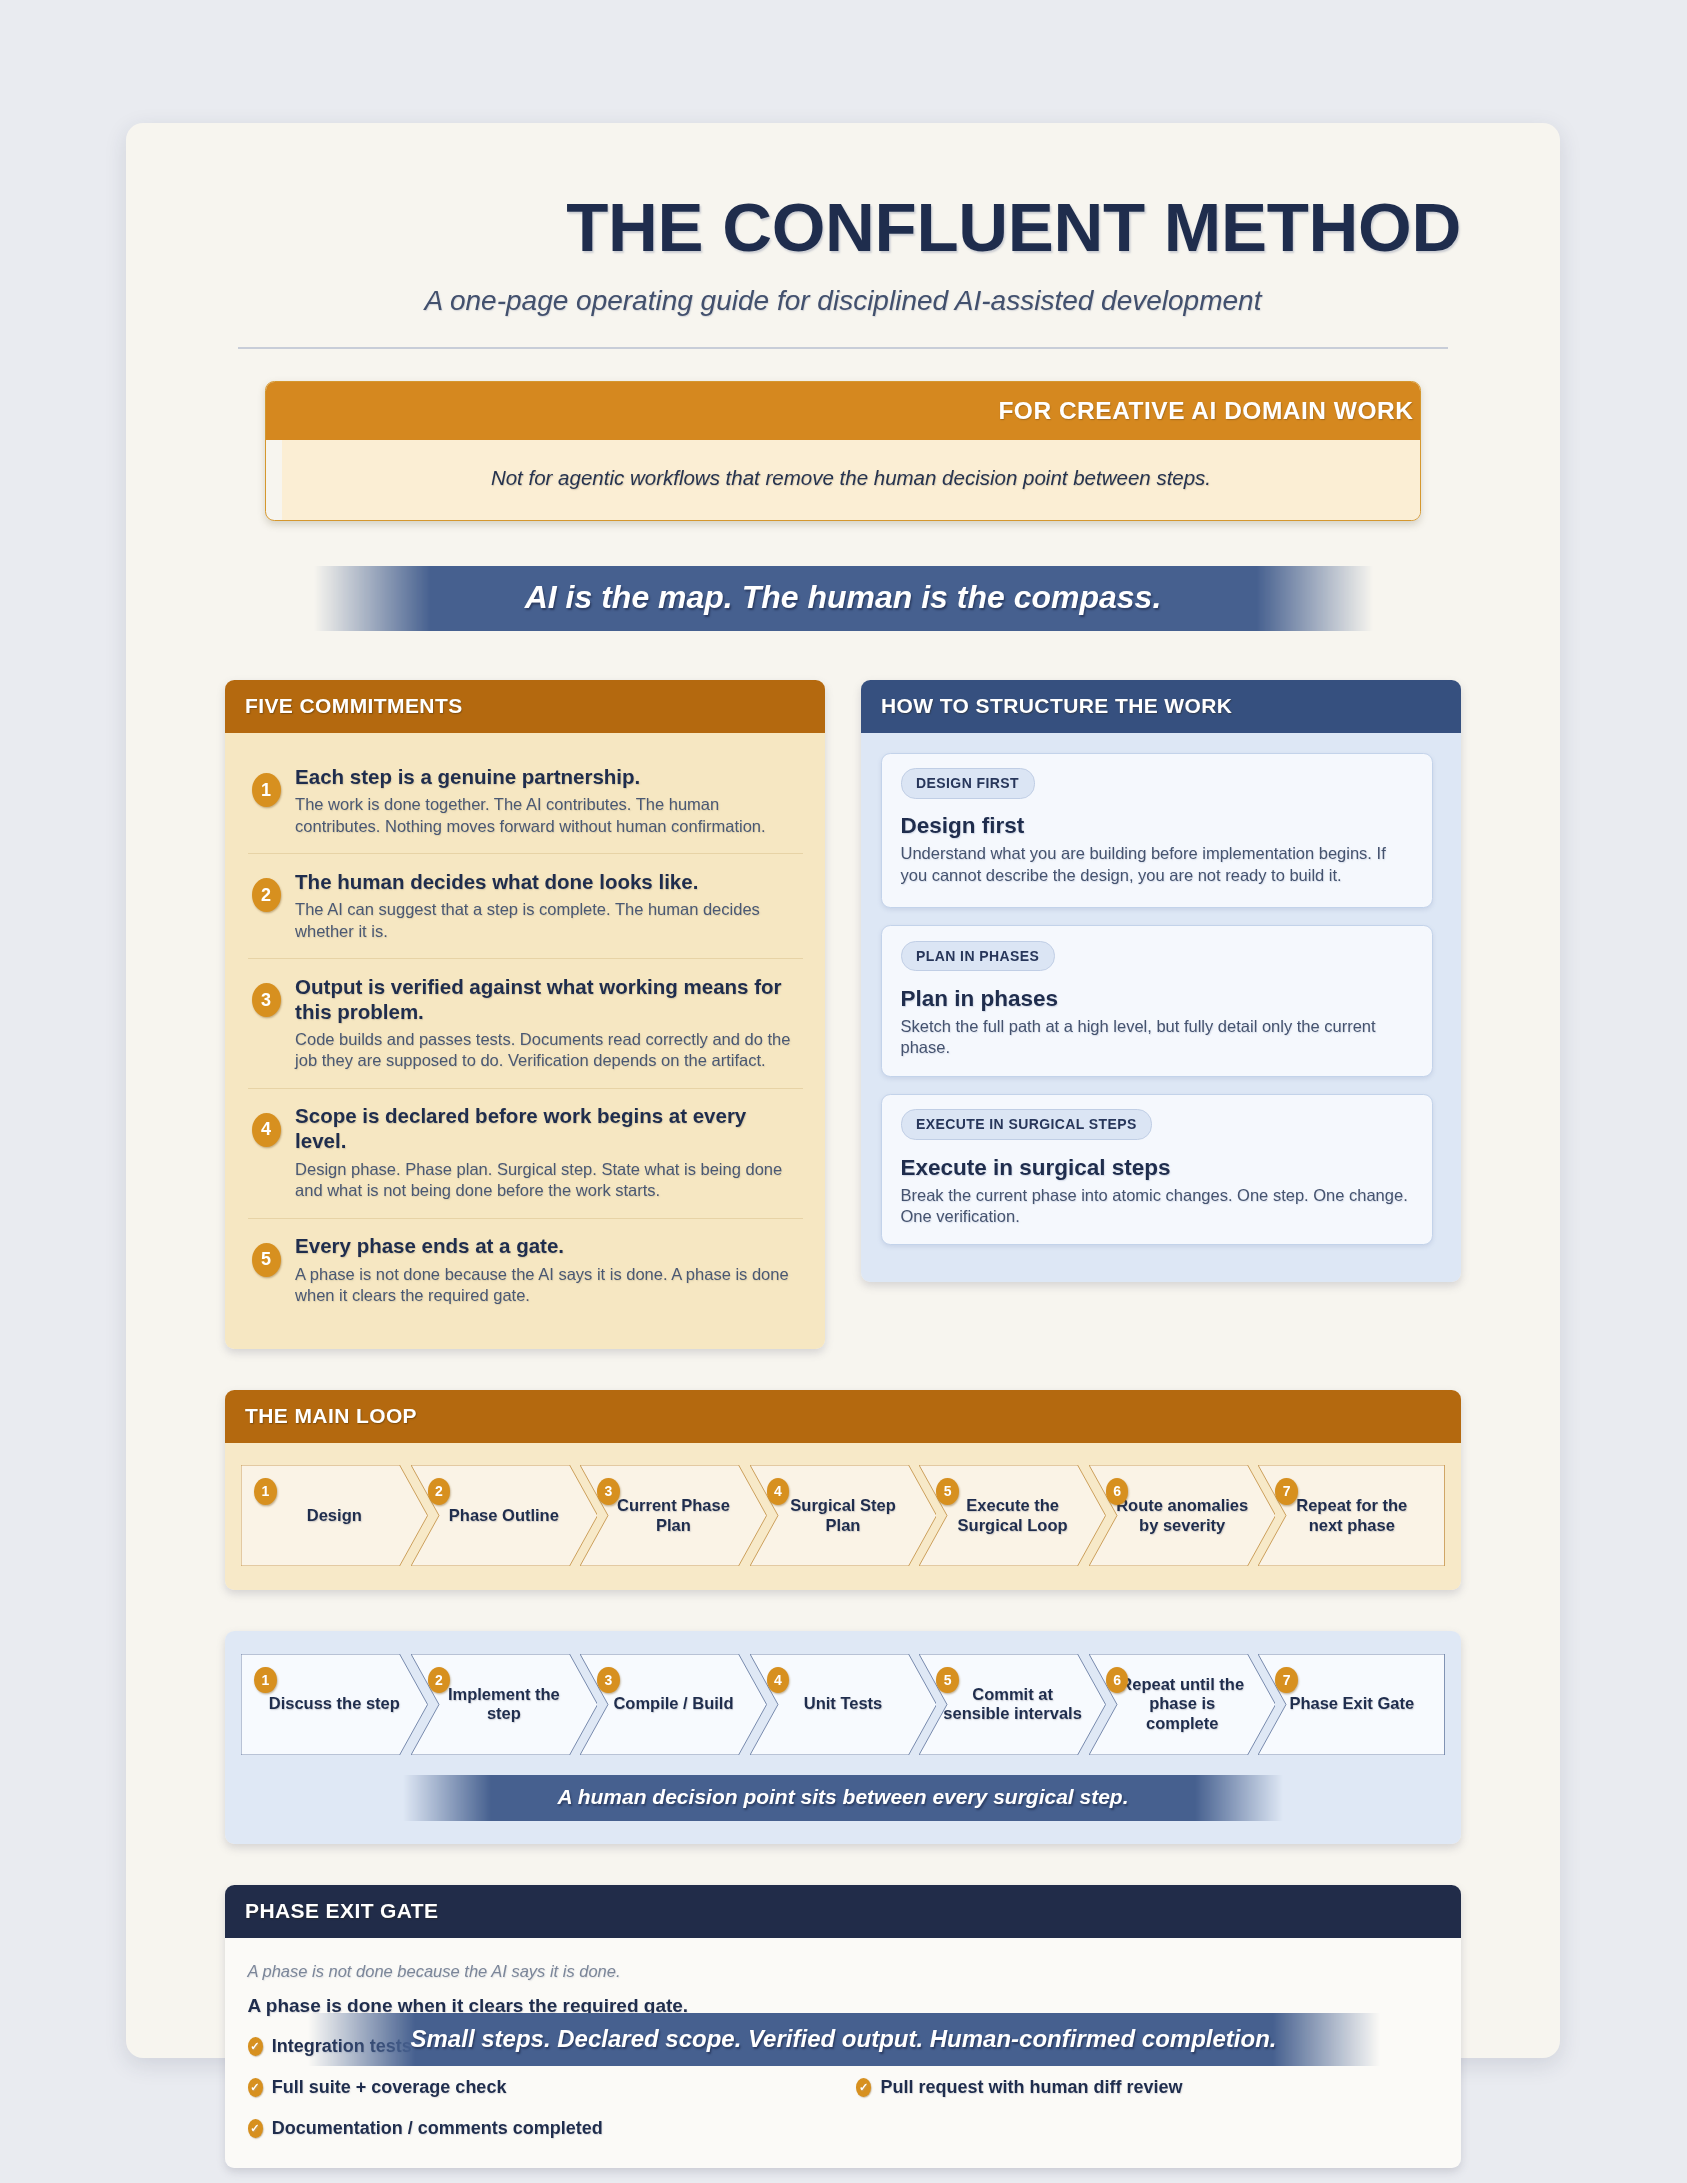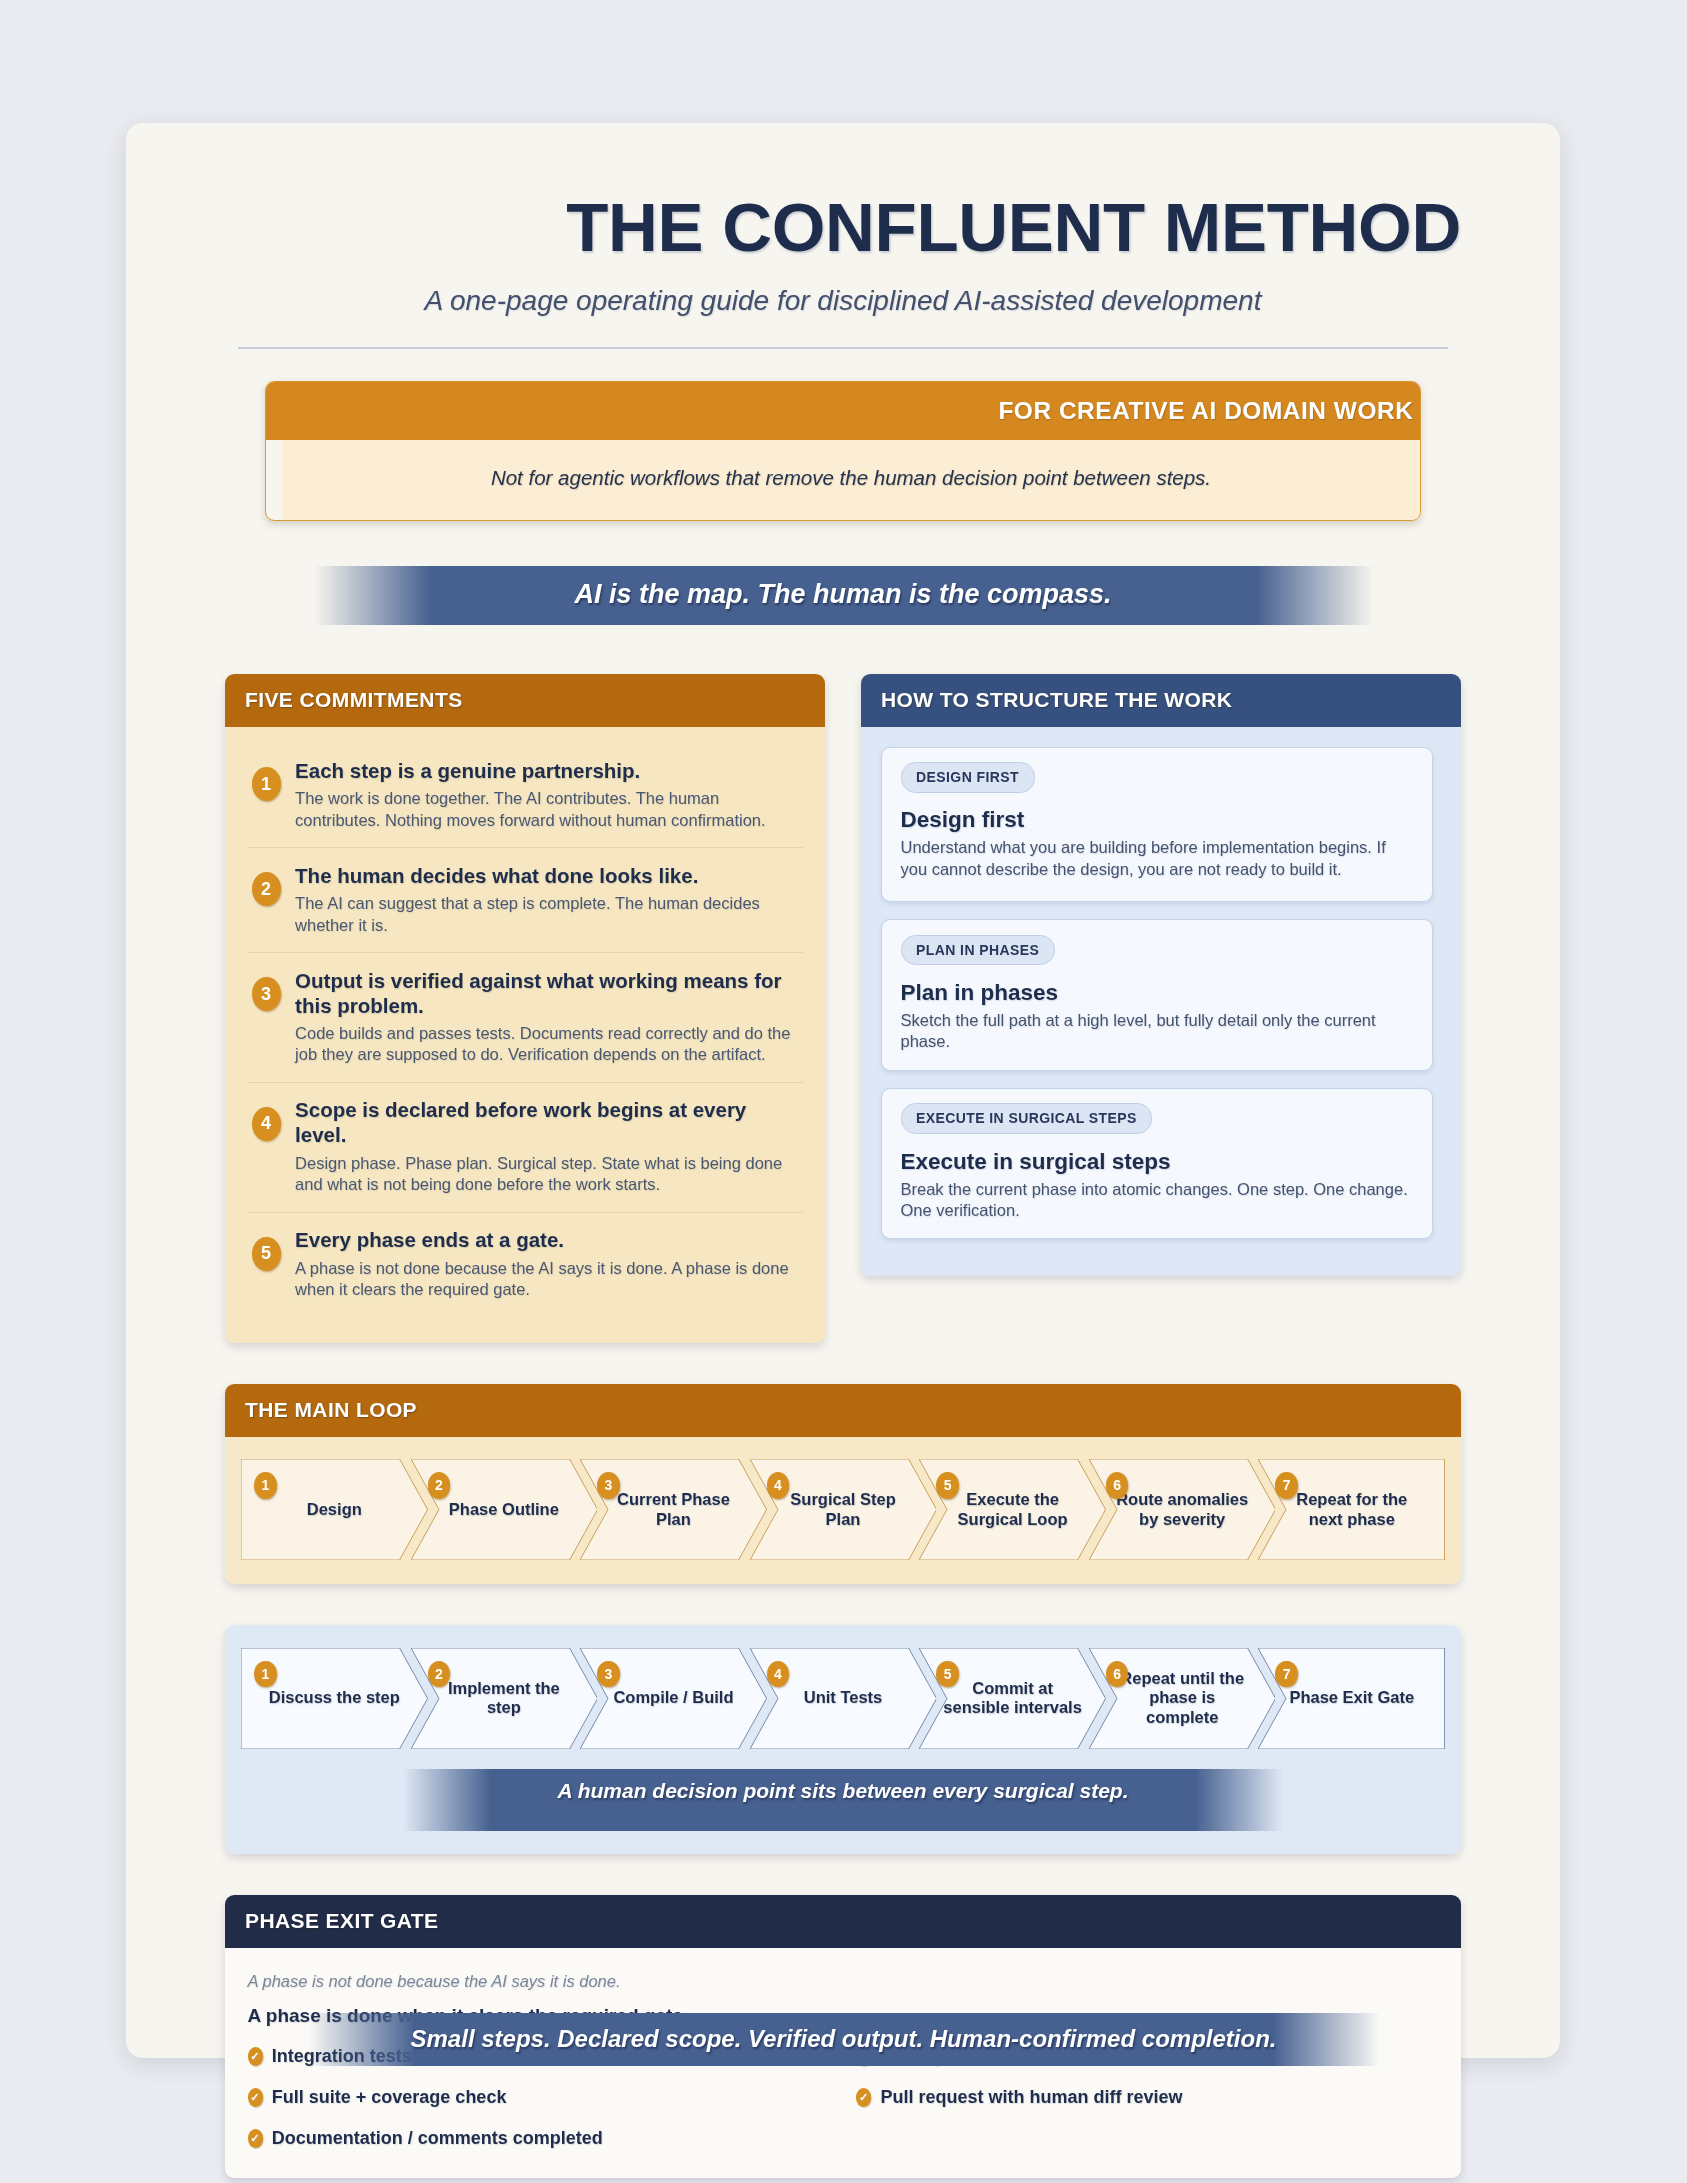--- a/index.html
+++ b/index.html
@@ -88,21 +88,21 @@
     margin-left: 16px;
   }
 
   
   .blue-banner {
     margin: 45px auto 0 auto;
     width: 1059px;
     background: #46608f;
     color: #ffffff;
     text-align: center;
-    font-size: 27px;
+    font-size: 32px;
     font-weight: 700;
     font-style: italic;
     padding: 13.2px 0 14.6px 0;
     text-shadow: 1.3px 2px 2px rgba(20,30,60,.55);
     -webkit-mask-image: linear-gradient(to right, transparent 0%, #000 11%, #000 89%, transparent 100%);
     mask-image: linear-gradient(to right, transparent 0%, #000 11%, #000 89%, transparent 100%);
     filter: blur(0.2px);
   }
 
   
@@ -256,21 +256,21 @@
 
   .loop-caption {
     margin: 20px auto 17px auto;
     width: 880px;
     background: #46608f;
     color: #fff;
     text-align: center;
     font-size: 21px;
     font-weight: 700;
     font-style: italic;
-    padding: 10px 0 28px 0;
+    padding: 10px 0 12px 0;
     text-shadow: 1.3px 2px 2px rgba(20,30,60,.5);
     -webkit-mask-image: linear-gradient(to right, transparent 0%, #000 10%, #000 90%, transparent 100%);
     mask-image: linear-gradient(to right, transparent 0%, #000 10%, #000 90%, transparent 100%);
   }
 
   
   .gate-body {
     background: #fbfaf7;
     padding: 24px 22.5px 29px 22.5px;
   }

